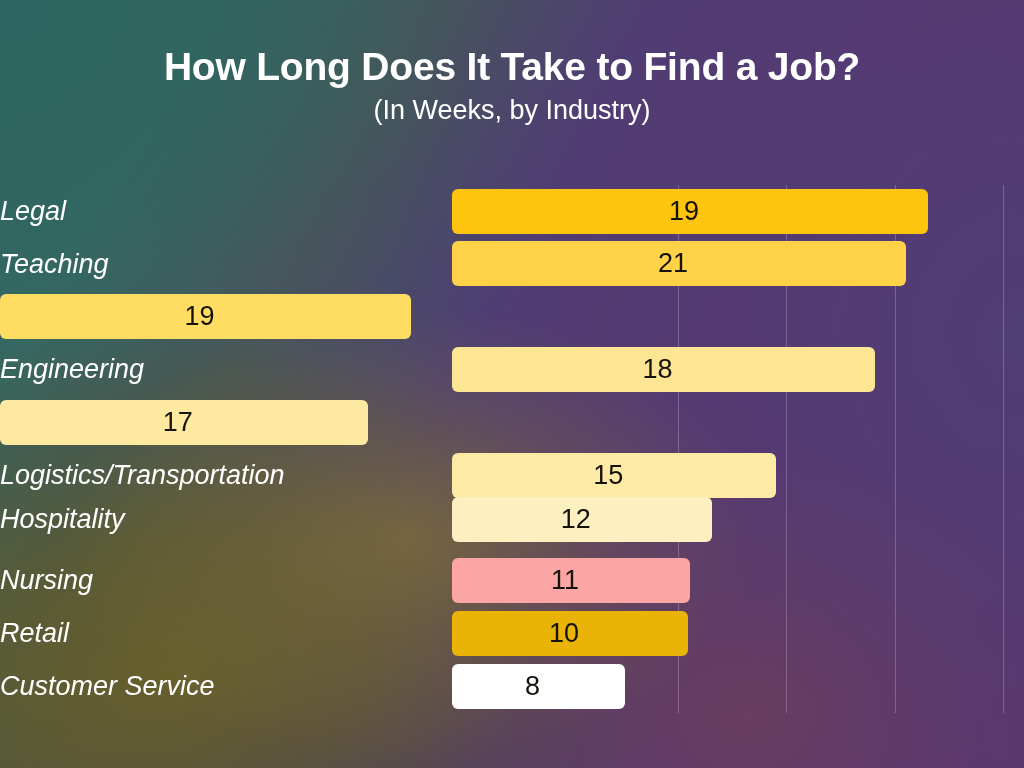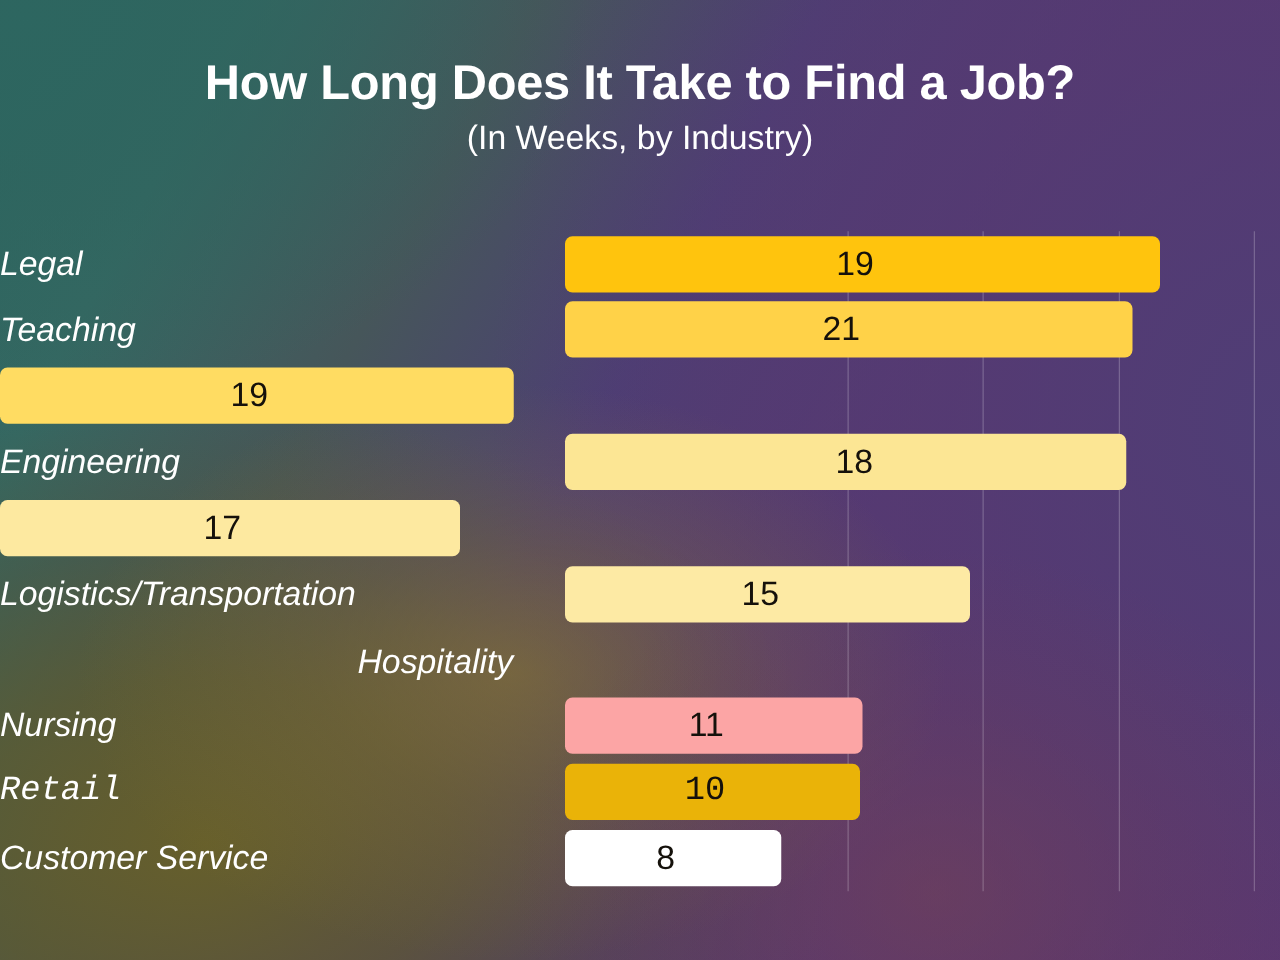--- a/index.html
+++ b/index.html
@@ -213,57 +213,57 @@
         <div class="row" style="top: 105.6px;">
           <div class="bar-wrap">
             <div class="bar" style="width: 410.97px; background: rgb(255, 220, 98);">
               <span class="bar-value">19</span>
             </div>
           </div>
         </div>
         <div class="row" style="top: 158.4px;">
           <div class="cat-label">Engineering</div>
           <div class="bar-wrap">
-            <div class="bar" style="width: 423px; background: rgb(252, 230, 148); padding-left: 26px;">
+            <div class="bar" style="width: 423px; background: rgb(252, 230, 148);">
               <span class="bar-value">18</span>
             </div>
           </div>
         </div>
         <div class="row" style="top: 211.2px;">
           <div class="bar-wrap">
             <div class="bar" style="width: 367.71px; background: rgb(253, 233, 160);">
               <span class="bar-value">17</span>
             </div>
           </div>
         </div>
         <div class="row" style="top: 264px;">
           <div class="cat-label">Logistics/Transportation</div>
           <div class="bar-wrap">
             <div class="bar" style="width: 324.45px; background: rgb(253, 234, 164);">
               <span class="bar-value">15</span>
             </div>
           </div>
         </div>
-        <div class="row" style="top: 331px; flex-direction: column;">
+        <div class="row" style="top: 308px;">
           <div class="cat-label">Hospitality</div>
           <div class="bar-wrap">
             <div class="bar" style="width: 259.56px; background: rgb(254, 239, 192);">
               <span class="bar-value">12</span>
             </div>
           </div>
         </div>
         <div class="row" style="top: 369.6px;">
           <div class="cat-label">Nursing</div>
           <div class="bar-wrap">
             <div class="bar" style="width: 237.93px; background: #fca5a5;">
               <span class="bar-value">11</span>
             </div>
           </div>
         </div>
-        <div class="row" style="top: 422.4px; font-family: Liberation Mono, monospace;">
+        <div class="row" style="top: 422.4px;">
           <div class="cat-label">Retail</div>
           <div class="bar-wrap">
             <div class="bar" style="width: 236px; background: #eab308;">
               <span class="bar-value">10</span>
             </div>
           </div>
         </div>
         <div class="row" style="top: 475.2px;">
           <div class="cat-label">Customer Service</div>
           <div class="bar-wrap">

